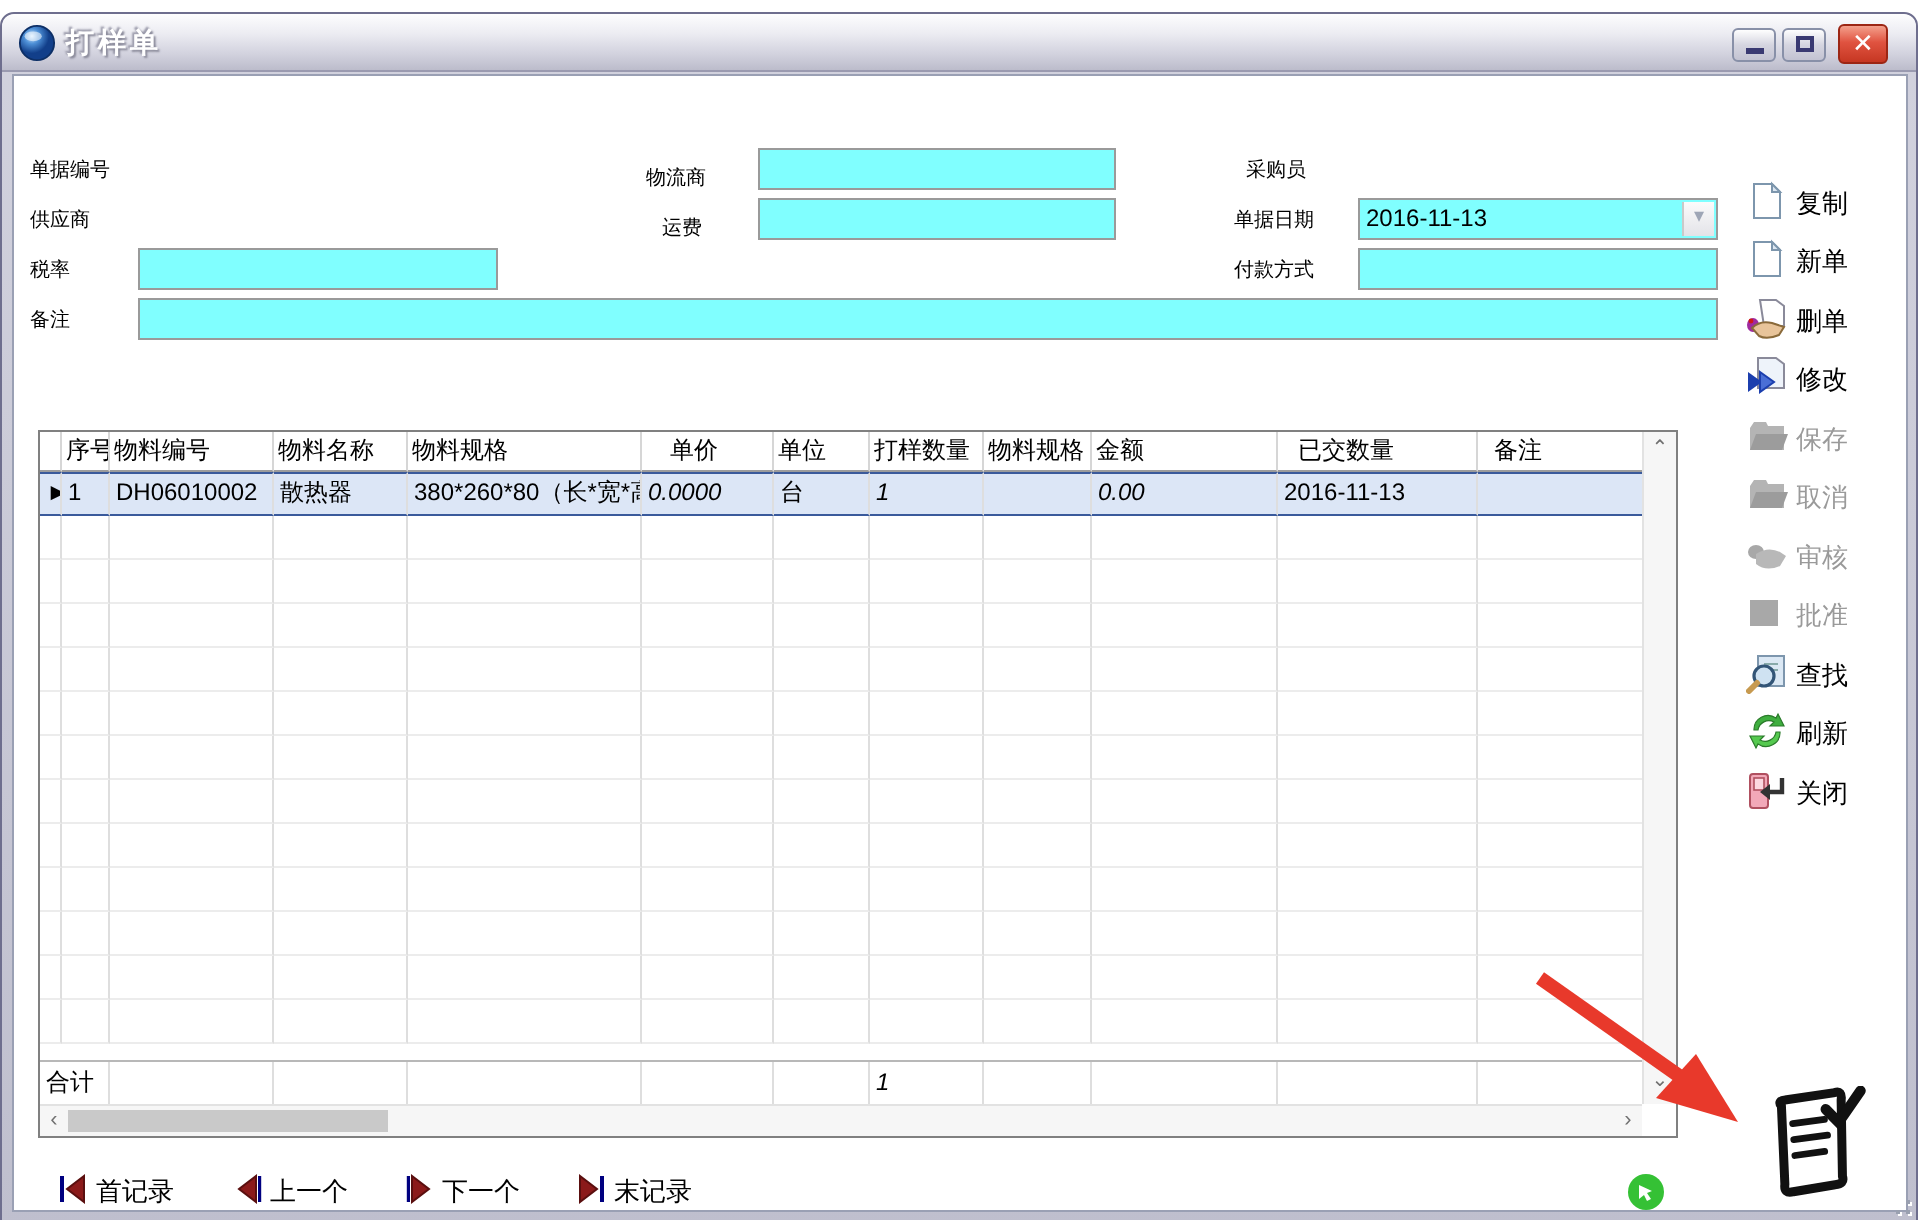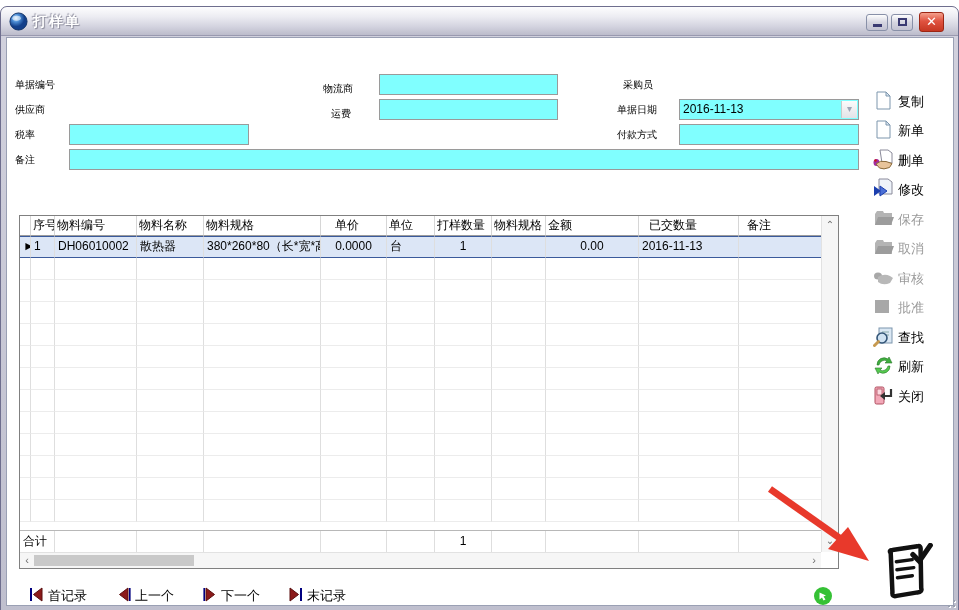--- a/index.html
+++ b/index.html
@@ -46,21 +46,21 @@
   .grid-header { height:20px; }
   .grid-header .cell { border-right:1px solid #d6d6d6; border-bottom:1px solid #9c9c9c;
     font-size:12px; line-height:19px; padding:0 2px; overflow:hidden; white-space:nowrap; background:#fff; }
   .grid-row { height:22px; }
   .grid-row .cell { border-right:1px solid #dedede; border-bottom:1px solid #ececec;
     font-size:12px; line-height:21px; padding:0 3px; overflow:hidden; white-space:nowrap; }
   .grid-row.selected { background:#dce6f6; }
   .grid-row.selected .cell { border-top:1px solid #3a5a9b; border-bottom:1px solid #3a5a9b; line-height:19px; }
   .grid-total { position:absolute; left:0; bottom:16px; height:22px; border-top:1px solid #b8b8b8; background:#fff; }
   .grid-total .cell { border-right:1px solid #dedede; font-size:12px; line-height:21px; padding:0 3px; }
-  .cell.num { text-align:center; }
+  .cell.num { text-align:left;font-style:italic; }
   .c0{width:11px;flex:none;} .c1{width:24px;flex:none;} .c2{width:82px;flex:none;}
   .c3{width:67px;flex:none;} .c4{width:117px;flex:none;} .c5{width:66px;flex:none;}
   .c6{width:48px;flex:none;} .c7{width:57px;flex:none;} .c8{width:54px;flex:none;}
   .c9{width:93px;flex:none;} .c10{width:100px;flex:none;} .c11{width:84px;flex:none;border-right:none;}
   .c01{width:35px;flex:none;}
   .rowmark { font-size:9px; line-height:20px; color:#000; padding-left:1px; }
 
   .vscroll { position:absolute; top:0; right:0; bottom:16px; width:17px; background:#f6f6f6;
     border-left:1px solid #e2e2e2; }
   .vscroll .arr { position:absolute; left:0; width:100%; height:16px; color:#707070; font-size:10px;

